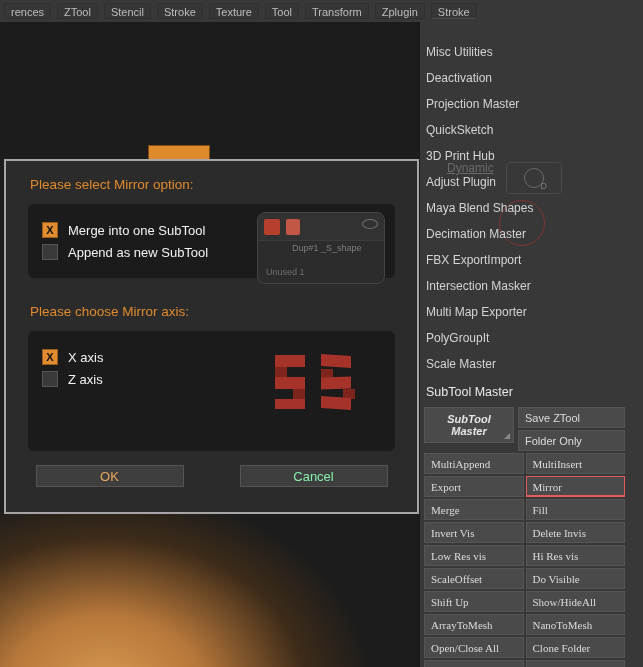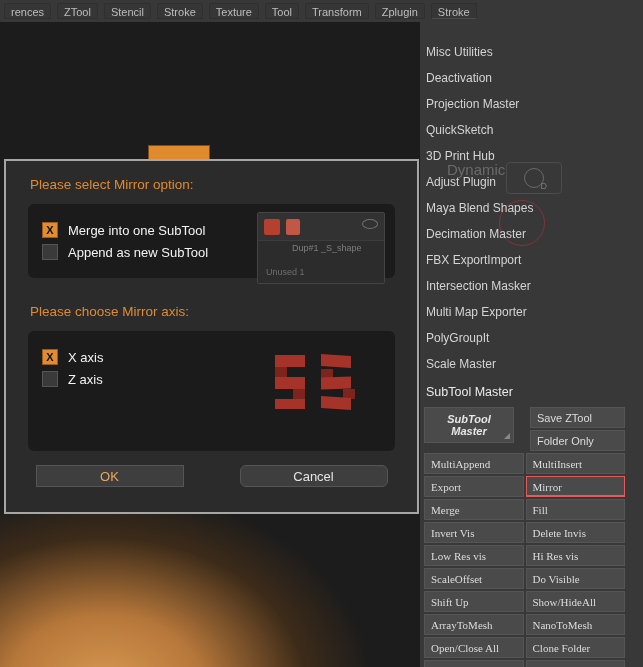--- a/index.html
+++ b/index.html
@@ -16,47 +16,47 @@
   .blob { position:absolute; left:-40px; bottom:-80px; width:320px; height:280px; background:radial-gradient(circle at 40% 30%, #e9a45a, #c97f3e 55%, #8c5626 85%); border-radius:50%; filter:blur(.3px); }
 
   
   .tabstrip { position:absolute; top:145px; left:148px; width:62px; height:16px; background:#e08a2e; border:1px solid #834e16; }
 
   
   .panel { position:absolute; top:29px; right:18px; width:205px; }
   .plist { padding:10px 0 4px 4px; }
   .pitem { color:#d4d4d4; font-size:12px; padding:6px 2px; cursor:default; }
   .psec { color:#eaeaea; font-size:12.5px; font-weight:400; padding:8px 2px 6px 2px; }
-  .stm-box { display:flex; gap:16px; margin-top:2px; }
+  .stm-box { display:flex; gap:4px; margin-top:2px; }
   .stm-label { width:90px; height:36px; background:#4a4a4a; display:flex; align-items:center; justify-content:center; flex-direction:column; border:1px solid #555; color:#e6e6e6; font-size:11px; font-style:italic; font-weight:bold; position:relative; }
   .stm-label .tri { position:absolute; right:3px; bottom:3px; width:0;height:0;border-left:6px solid transparent;border-bottom:6px solid #888; }
   .btncol { display:flex; flex-direction:column; gap:2px; flex:1; }
   .pbtn { height:21px; background:#4a4a4a; border:1px solid #555; color:#dcdcdc; font-size:11px; display:flex; align-items:center; padding:0 6px; cursor:default; }
   .grid2 { display:grid; grid-template-columns: 1fr 1fr; gap:2px; margin-top:2px; }
   .grid2 .pbtn { width:100%;font-family:Liberation Serif, serif; }
   .pbtn.highlight { border:1px solid #e25a5a; box-shadow: inset 0 -1px 0 #e25a5a; }
   
   
   .dynbadge { position:absolute; top:162px; left:506px; width:56px; height:32px; border:1px solid #4b4b4b; border-radius:4px; display:flex; align-items:center; justify-content:center; }
   .dynbadge .circ { width:20px; height:20px; border:1.5px solid #6a6a6a; border-radius:50%; position:relative; }
   .dynbadge .circ::after { content:"D"; position:absolute; right:-4px; bottom:-4px; font-size:9px; color:#7a7a7a; }
-  .dynbadge .lbl { position:absolute; top:-2px; left:-60px; font-size:15px; color:#6a6a6a; }
+  .dynbadge .lbl { position:absolute; top:-2px; left:-60px; font-size:12px; color:#6a6a6a;text-decoration:underline; }
 
   
   .redcirc { position:absolute; top:200px; right:98px; width:46px; height:46px; border:1px solid rgba(180,50,50,.6); border-radius:50%; }
 
   
   .modal { position:absolute; top:159px; left:4px; width:415px; height:355px; background:#2b2b2b; border:2px solid #a6a6a6; }
   .modal h3 { color:#e08a2e; font-weight:400; font-size:13.5px; padding:16px 10px 12px 24px; }
   .section { margin:0 22px 10px 22px; background:#1b1b1b; border-radius:6px; padding:12px 14px; position:relative; }
   .optrow { display:flex; align-items:center; gap:10px; margin:6px 0; }
   .chk { width:16px; height:16px; background:#3a3a3a; border:1px solid #555; display:flex; align-items:center; justify-content:center; color:#111; font-size:11px; font-weight:bold; }
   .chk.on { background:#e28c32; border-color:#9a5c1a; }
   .optrow span { color:#f3f3f3; font-size:13px; }
-  .preview { position:absolute; right:10px; top:8px; width:128px; height:72px; background:#2c2c2c; border:1px solid #444; border-radius:2px; overflow:hidden; }
+  .preview { position:absolute; right:10px; top:8px; width:128px; height:72px; background:#2c2c2c; border:1px solid #444; border-radius:8px; overflow:hidden; }
   .preview .row1 { height:28px; background:#323232; border-bottom:1px solid #3c3c3c; display:flex; align-items:center; gap:6px; padding:0 6px; }
   .preview .s1 { width:16px;height:16px;background:#b5402e; border-radius:2px; }
   .preview .s2 { width:14px;height:16px;background:#c15744; border-radius:2px; }
   .eye { position:absolute; right:6px; top:6px; width:16px;height:10px;border:1px solid #6f6f6f;border-radius:50%; }
   .preview .lab { position:absolute; top:30px; left:34px; color:#7e7e7e; font-size:9px; }
   .preview .lab2 { position:absolute; bottom:6px; left:8px; color:#6e6e6e; font-size:9px; }
   .axes { margin:0 22px 14px 22px; background:#1b1b1b; border-radius:6px; padding:12px 14px; position:relative; height:120px; }
   .glyphs { position:absolute; right:38px; top:24px; display:flex; gap:8px; }
   .glyph { width:40px; height:54px; position:relative; }
   .glyph .bar { position:absolute; background:#a5332a; }
@@ -65,21 +65,21 @@
   .g2 .b3{ left:6px; top:22px; width:30px; height:12px;}
   .g2 .b4{ right:4px; top:34px; width:12px; height:10px; background:#7d241d;}
   .g2 .b5{ left:6px; top:44px; width:30px; height:10px;}
   .gS .b1{ left:4px; top:0; width:30px; height:12px; transform:skewY(4deg);}
   .gS .b2{ left:4px; top:14px; width:12px; height:10px; background:#7d241d;}
   .gS .b3{ left:4px; top:22px; width:30px; height:12px; transform:skewY(-2deg);}
   .gS .b4{ right:2px; top:34px; width:12px; height:10px; background:#7d241d;}
   .gS .b5{ left:4px; top:42px; width:30px; height:12px; transform:skewY(4deg);}
   .btnrow { display:flex; gap:56px; justify-content:center; margin-top:2px; }
   .dlgbtn { width:148px; height:22px; background:#3e3e3e; border:1px solid #555; color:#e9a85a; font-size:13px; display:flex; align-items:center; justify-content:center; cursor:default; }
-  .dlgbtn.cancel { color:#e5e5e5;border-radius:6px; }
+  .dlgbtn.cancel { color:#86efac; }
 
   .caption { position:absolute; top:503px; left:218px; color:#3b3b3b; font-size:12px; letter-spacing:.3px; }
 
 </style>
 </head>
 <body>
 
 <div class="topmenu">
   <div class="mi">rences</div>
   <div class="mi">ZTool</div>

